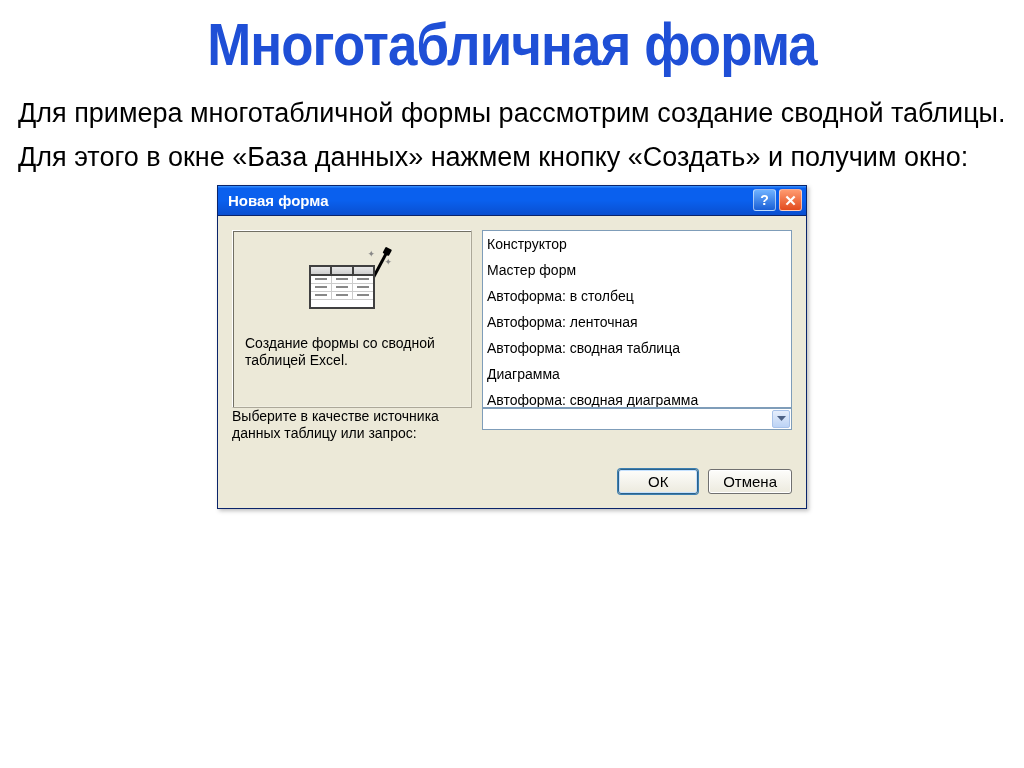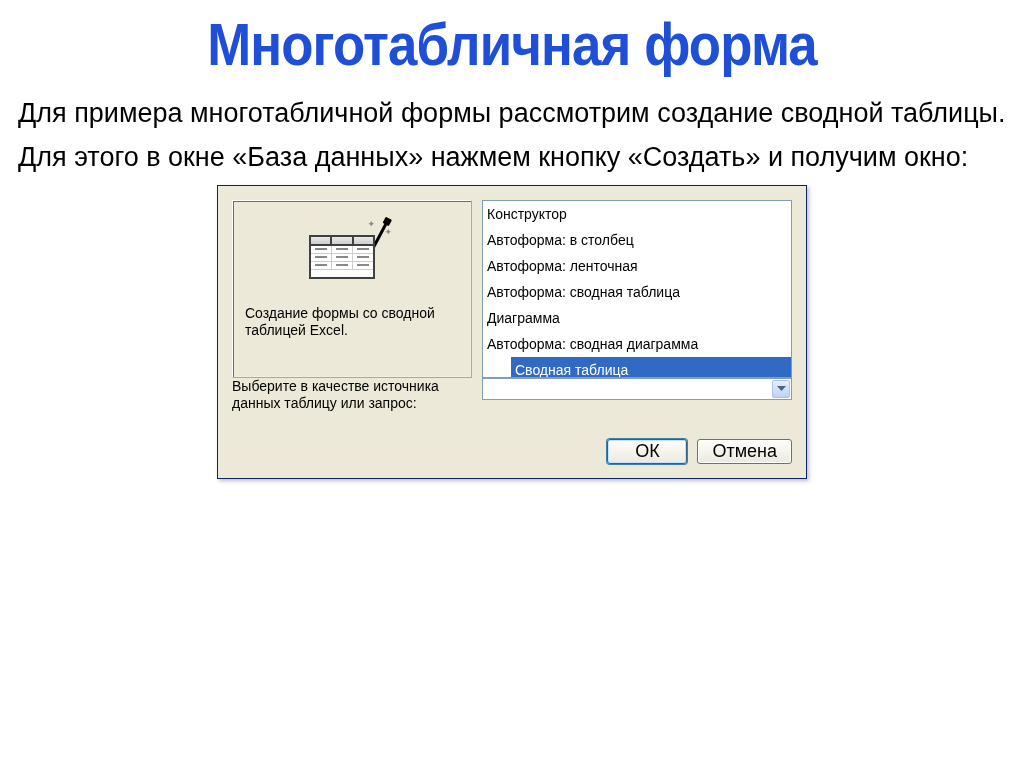--- a/index.html
+++ b/index.html
@@ -173,21 +173,21 @@
     display:flex;
     justify-content:flex-end;
     gap:10px;
     padding: 12px 14px 14px 14px;
     border-top:0;
   }
   .winbtn{
     min-width:80px;
     height:25px;
     padding:0 14px;
-    font-size:18px;
+    font-size:15px;
     font-family:Tahoma,Arial,sans-serif;
     background:linear-gradient(to bottom,#fdfdfb,#eceade);
     border:1px solid #707070;
     border-radius:3px;
     box-shadow: inset 0 0 0 1px #fff;
     color:#000;
   }
   .winbtn.default{
     box-shadow: 0 0 0 1px #3c7fb1, inset 0 0 0 1px #c4e1ff;
     border-color:#2c628b;
@@ -196,20 +196,29 @@
 </head>
 <body>
 
 <div class="page-title">Многотабличная форма</div>
 
 <p class="body-text indent">Для примера многотабличной формы рассмотрим создание сводной таблицы.</p>
 <p class="body-text indent">Для этого в окне «База данных» нажмем кнопку «Создать» и получим окно:</p>
 
 <div class="dialog-wrap">
   <div class="dialog">
+    <div class="titlebar">
+      <span class="titlebar-text">Новая форма</span>
+      <div class="tb-btn tb-help">
+        <span>?</span>
+      </div>
+      <div class="tb-btn tb-close">
+        <span class="tb-close-x">✕</span>
+      </div>
+    </div>
 
     <div class="content">
       <div class="upper">
         <div class="left-panel">
           <div class="wizard-icon">
             <span class="sparkle s1">✦</span>
               <span class="sparkle s2">✦</span>
               <span class="sparkle s3">·</span>
             <div class="wand"></div>
             <div class="wiz-table">
@@ -251,20 +260,21 @@
                     <span></span>
                   </div>
                 </div>
             </div>
           </div>
           <div class="left-desc">Создание формы со сводной таблицей Excel.</div>
         </div>
 
         <div class="listbox">
           <div class="list-item">Конструктор</div>
+          <div class="list-item">Мастер форм</div>
           <div class="list-item">Автоформа: в столбец</div>
           <div class="list-item">Автоформа: ленточная</div>
           <div class="list-item">Автоформа:  сводная таблица</div>
           <div class="list-item">Диаграмма</div>
           <div class="list-item">Автоформа:  сводная диаграмма</div>
           <div class="list-item selected">Сводная таблица</div>
         </div>
       </div>
 
       <div class="lower">

